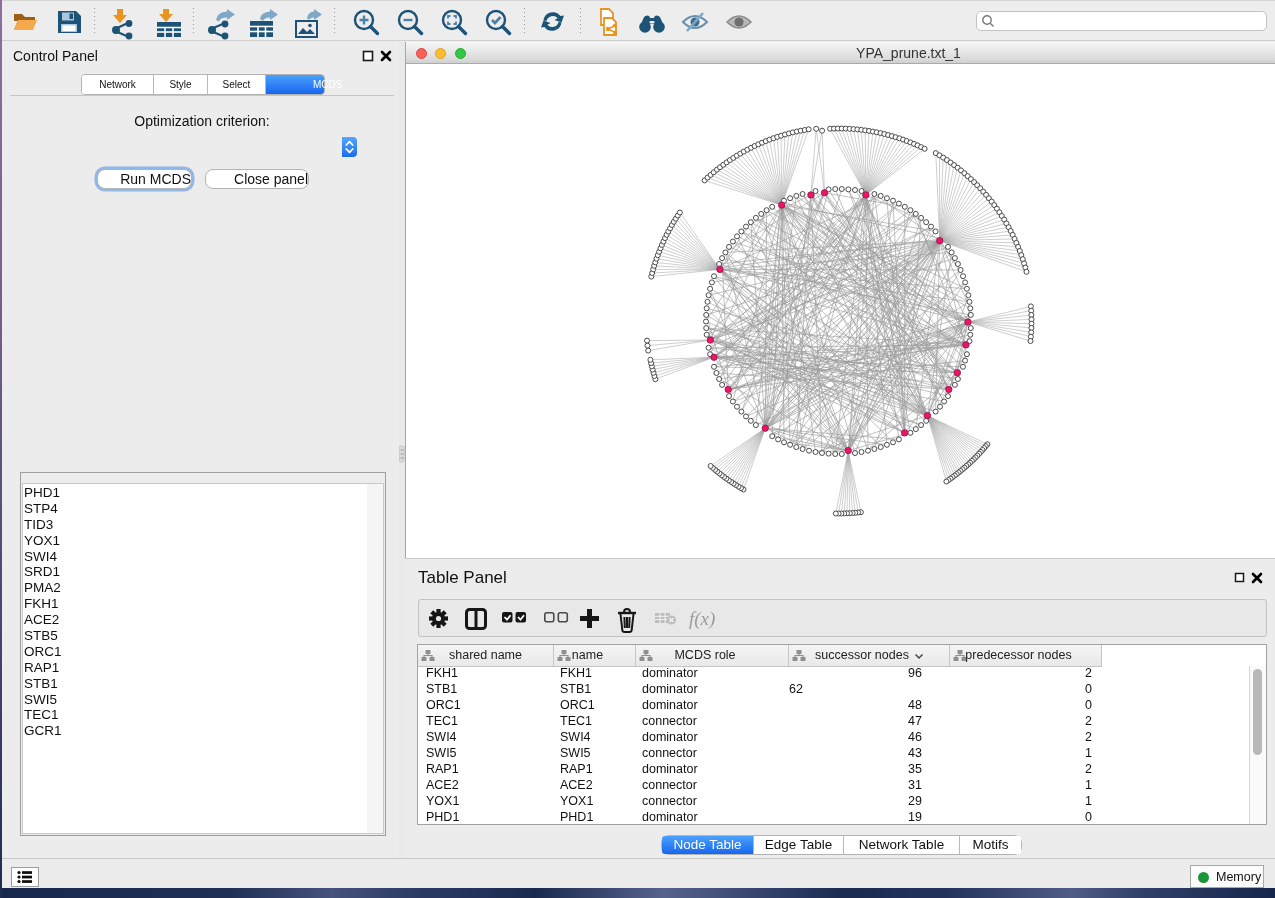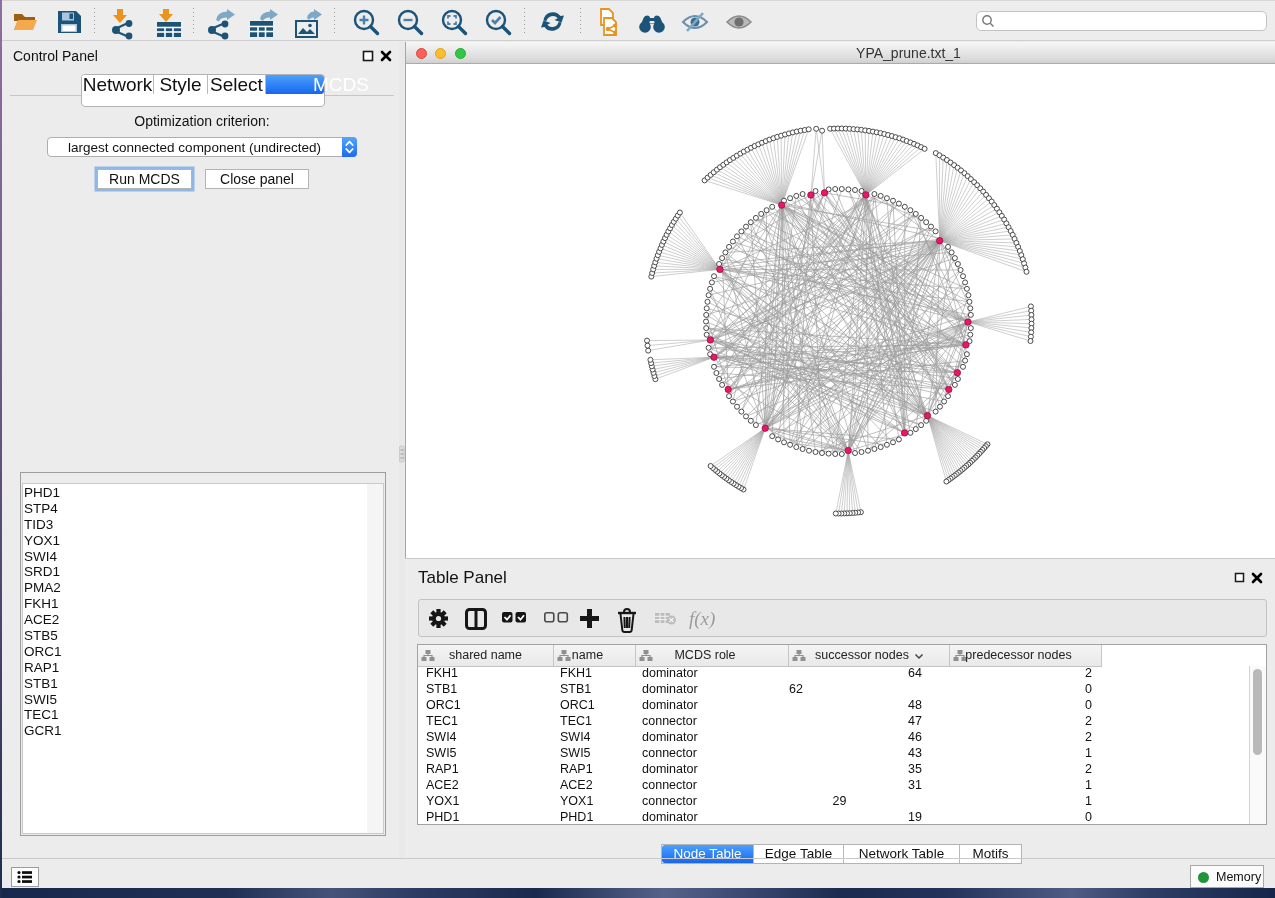--- a/index.html
+++ b/index.html
@@ -8,30 +8,30 @@
 .abs { position:absolute; }
 
 #wall { left:0; top:888px; width:1275px; height:10px; background:linear-gradient(90deg,#17284c 0%,#203055 18%,#46527a 26%,#2a3a62 33%,#1a2a4e 42%,#57628a 52%,#3c4a74 58%,#1b2b4f 66%,#22325a 74%,#505c86 84%,#2e3e66 90%,#16264a 100%); }
 #edgeL { left:0; top:0; width:2px; height:898px; background:linear-gradient(180deg,#8e6f9e 0%,#7a6190 30%,#4a4470 70%,#1e2c50 100%); z-index:50; }
 #toolbar { left:2px; top:0; width:1273px; height:41px; background:#ededed; border-top:1px solid #d6d6d6; border-bottom:1px solid #cfcfcf; }
 .tsep { position:absolute; top:7px; height:28px; width:1px; background-image:repeating-linear-gradient(180deg,#999 0 1.5px,transparent 1.5px 4px); }
 #searchbox { left:974px; top:10px; width:291px; height:20px; background:#fff; border:1px solid #c3c3c3; border-radius:5px; }
 
 #cpanel { left:2px; top:42px; width:397px; height:816px; background:#ececec; }
 #cp-title { left:11px; top:6px; font-size:14px; }
-#tabs { position:absolute; left:79px; top:32px; height:33px; display:flex; border:1px solid #b3b3b3; border-radius:4px; background:#fff; z-index:2; font-size:19px; }
+#tabs { position:absolute; left:79px; top:32px; height:21px; display:flex; border:1px solid #b3b3b3; border-radius:4px; background:#fff; z-index:2; font-size:10px; }
 #tabs div { height:19px; line-height:19px; text-align:center; border-right:1px solid #b9b9b9; background:#fff; }
 #tabs div:first-child { border-radius:3px 0 0 3px; }
 #tabs div:last-child { border-right:none; border-radius:0 3px 3px 0;padding-left:47px; }
 #tabs .sel { background:linear-gradient(180deg,#4ba1fd,#1766ee); color:#fff; }
 #tabline { left:8px; top:53px; width:384px; height:1px; background:#c6c6c6; }
 #optlabel { left:8px; top:71px; width:384px; text-align:center; font-size:14px; }
 #optsel { left:45px; top:95px; width:310px; height:20px; background:#fff; border:1px solid #aeaeae; border-radius:4px; line-height:19px; text-align:center; font-size:13.5px; padding-right:15px; }
 #optspin { left:340px; top:95px; width:15px; height:20px; border-radius:0 4px 4px 0; background:linear-gradient(180deg,#54a6fd,#1b6bef); }
-.btn { position:absolute; height:20px; background:#fff; border:1px solid #b4b4b4; border-radius:0; text-align:center; line-height:19px; font-size:14px; }
+.btn { position:absolute; height:20px; background:#fff; border:1px solid #b4b4b4; border-radius:8px; text-align:right; line-height:19px; font-size:14px; }
 #btn-run { left:95px; top:127px; width:95px; box-shadow:0 0 0 2.5px rgba(122,170,233,.8); }
 #btn-close { left:203px; top:127px; width:104px; }
 #fieldset { left:18px; top:430px; width:366px; height:364px; border:1px solid #9e9e9e; }
 #fs-legend { left:2px; top:-8px; padding:0 2px; background:#ececec; position:absolute; font-size:14px;margin-top:20px; }
 #fs-list { position:absolute; left:1px; top:10px; width:362px; height:351px; background:#fff; border:1px solid #c9c9c9; padding-top:1px; }
 #fs-list div { padding-left:1px; height:15.9px; line-height:15.9px; font-size:13.5px; }
 #fs-scroll { position:absolute; right:2px; top:11px; width:16px; height:349px; background:#f5f5f5; }
 
 #vsplit { left:399px; top:42px; width:6px; height:816px; background:#e9e9e9; }
 
@@ -47,21 +47,21 @@
 #tbl-head { position:absolute; left:0; top:0; height:22px; width:684px; background:linear-gradient(180deg,#f4f4f4,#e9e9e9); border-bottom:1px solid #c4c4c4; display:flex; }
 #tbl-head .hc { border-right:1px solid #c6c6c6; position:relative; color:#222; font-size:12.5px; }
 #tbl-head .hc svg.ti { position:absolute; left:3px; top:5px; }
 #tbl-head .hc span { position:absolute; left:0; right:14px; top:0; height:21px; line-height:21px; text-align:center; }
 #tbl-head .hc.c0 span { right:0; }
 .rows { position:absolute; left:0; top:20px; width:848px; font-size:12.5px; }
 .r { height:16px; line-height:16px; position:relative; }
 .r span { position:absolute; }
 #tbl-sb { position:absolute; right:0px; top:21px; width:17px; height:158px; border-left:1px solid #d5d5d5; background:#fafafa; }
 #tbl-thumb { position:absolute; left:3px; top:3px; width:9px; height:86px; background:#b9b9b9; border-radius:5px; }
-#btabs { position:absolute; left:256px; top:276px; height:20px; display:flex; border:1px solid #b3b3b3; border-radius:0; background:#fff;margin-top:9px; }
+#btabs { position:absolute; left:256px; top:276px; height:20px; display:flex; border:1px solid #b3b3b3; border-radius:8px; background:#fff; }
 #btabs div { height:18px; line-height:18px; text-align:center; border-right:1px solid #b9b9b9; background:#fff; font-size:13.5px; }
 #btabs div:first-child { border-radius:3px 0 0 3px; }
 #btabs div:last-child { border-right:none; border-radius:0 3px 3px 0; }
 #btabs .sel { background:linear-gradient(180deg,#4ba1fd,#1766ee); color:#fff; }
 
 #statusline { left:2px; top:858px; width:1273px; height:1px; background:#c9c9c9; }
 #listbtn { left:11px; top:867px; width:28px; height:20px; background:#fdfdfd; border:1px solid #9d9d9d; }
 #membtn { left:1190px; top:865px; width:74px; height:23px; background:#fbfbfb; border:1px solid #a8a8a8; }
 #membtn span { position:absolute; left:25px; top:4px; font-size:12.5px; }
 #memdot { position:absolute; left:7px; top:6px; width:11px; height:11px; border-radius:50%; background:#1c9639; }
@@ -208,21 +208,20 @@
     <path d="M20 2 L28 10 M28 2 L20 10" stroke="#000" stroke-width="2.6" stroke-linecap="round"></path>
   </svg>
   <div class="abs" id="tabline"></div>
   <div id="tabs">
     <div style="width:72px">Network</div>
     <div style="width:54px">Style</div>
     <div style="width:58px">Select</div>
     <div class="sel" style="width:58px">MCDS</div>
   </div>
   <div class="abs" id="optlabel">Optimization criterion:</div>
-  <div class="abs" id="optsel">largest connected component (undirected)</div>
   <div class="abs" id="optspin"><svg width="15" height="20" viewBox="0 0 15 20">
         <path d="M4.3 8 L7.5 4.6 L10.7 8" fill="none" stroke="#fff" stroke-width="1.8" stroke-linecap="round" stroke-linejoin="round"></path>
         <path d="M4.3 12 L7.5 15.4 L10.7 12" fill="none" stroke="#fff" stroke-width="1.8" stroke-linecap="round" stroke-linejoin="round"></path>
       </svg></div>
   <div class="btn" id="btn-run">Run MCDS</div>
   <div class="btn" id="btn-close">Close panel</div>
   <div class="abs" id="fieldset">
     <div id="fs-legend">MCDS result (17 nodes)</div>
     <div id="fs-list">
       <div>PHD1</div>
@@ -1165,21 +1164,21 @@
             </g>
           </svg>
           <span>predecessor nodes</span>
         </div>
     </div>
     <div class="rows">
         <div class="r">
           <span style="left:8px">FKH1</span>
           <span style="left:142px">FKH1</span>
           <span style="left:224px">dominator</span>
-          <span style="left:371px;width:133px;text-align:right">64</span>
+          <span style="left:371px;width:133px;text-align:right">96</span>
           <span style="left:532px;width:142px;text-align:right">2</span>
         </div>
 <div class="r">
           <span style="left:8px">STB1</span>
           <span style="left:142px">STB1</span>
           <span style="left:224px">dominator</span>
           <span style="left:371px;width:133px;">62</span>
           <span style="left:532px;width:142px;text-align:right">0</span>
         </div>
 <div class="r">
@@ -1221,21 +1220,21 @@
           <span style="left:8px">ACE2</span>
           <span style="left:142px">ACE2</span>
           <span style="left:224px">connector</span>
           <span style="left:371px;width:133px;text-align:right">31</span>
           <span style="left:532px;width:142px;text-align:right">1</span>
         </div>
 <div class="r">
           <span style="left:8px">YOX1</span>
           <span style="left:142px">YOX1</span>
           <span style="left:224px">connector</span>
-          <span style="left:355px;width:133px;text-align:center">29</span>
+          <span style="left:371px;width:133px;text-align:right">29</span>
           <span style="left:532px;width:142px;text-align:right">1</span>
         </div>
 <div class="r">
           <span style="left:8px">PHD1</span>
           <span style="left:142px">PHD1</span>
           <span style="left:224px">dominator</span>
           <span style="left:371px;width:133px;text-align:right">19</span>
           <span style="left:532px;width:142px;text-align:right">0</span>
         </div>
       </div>

